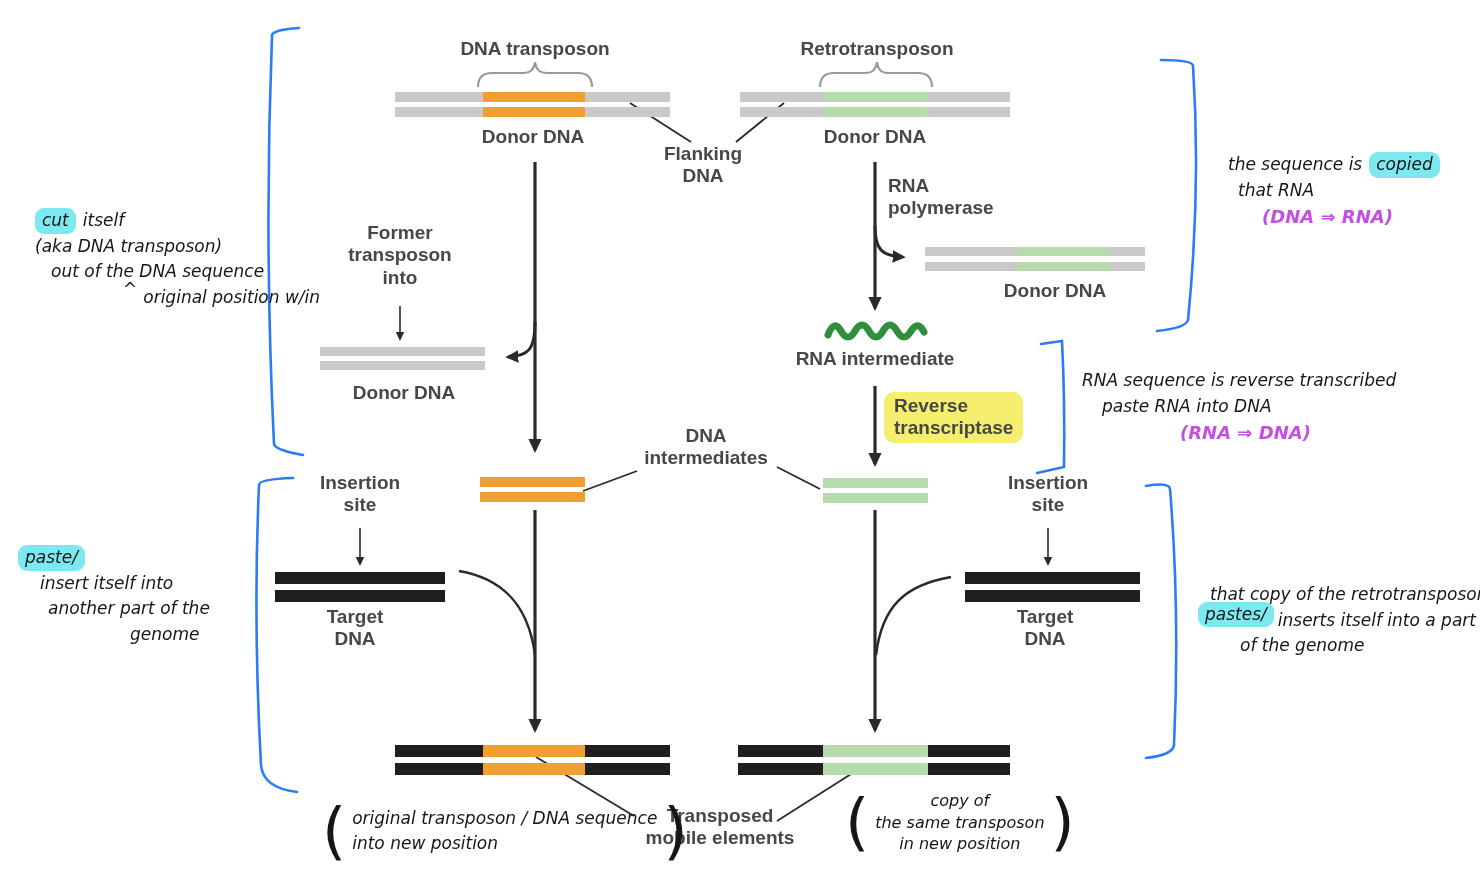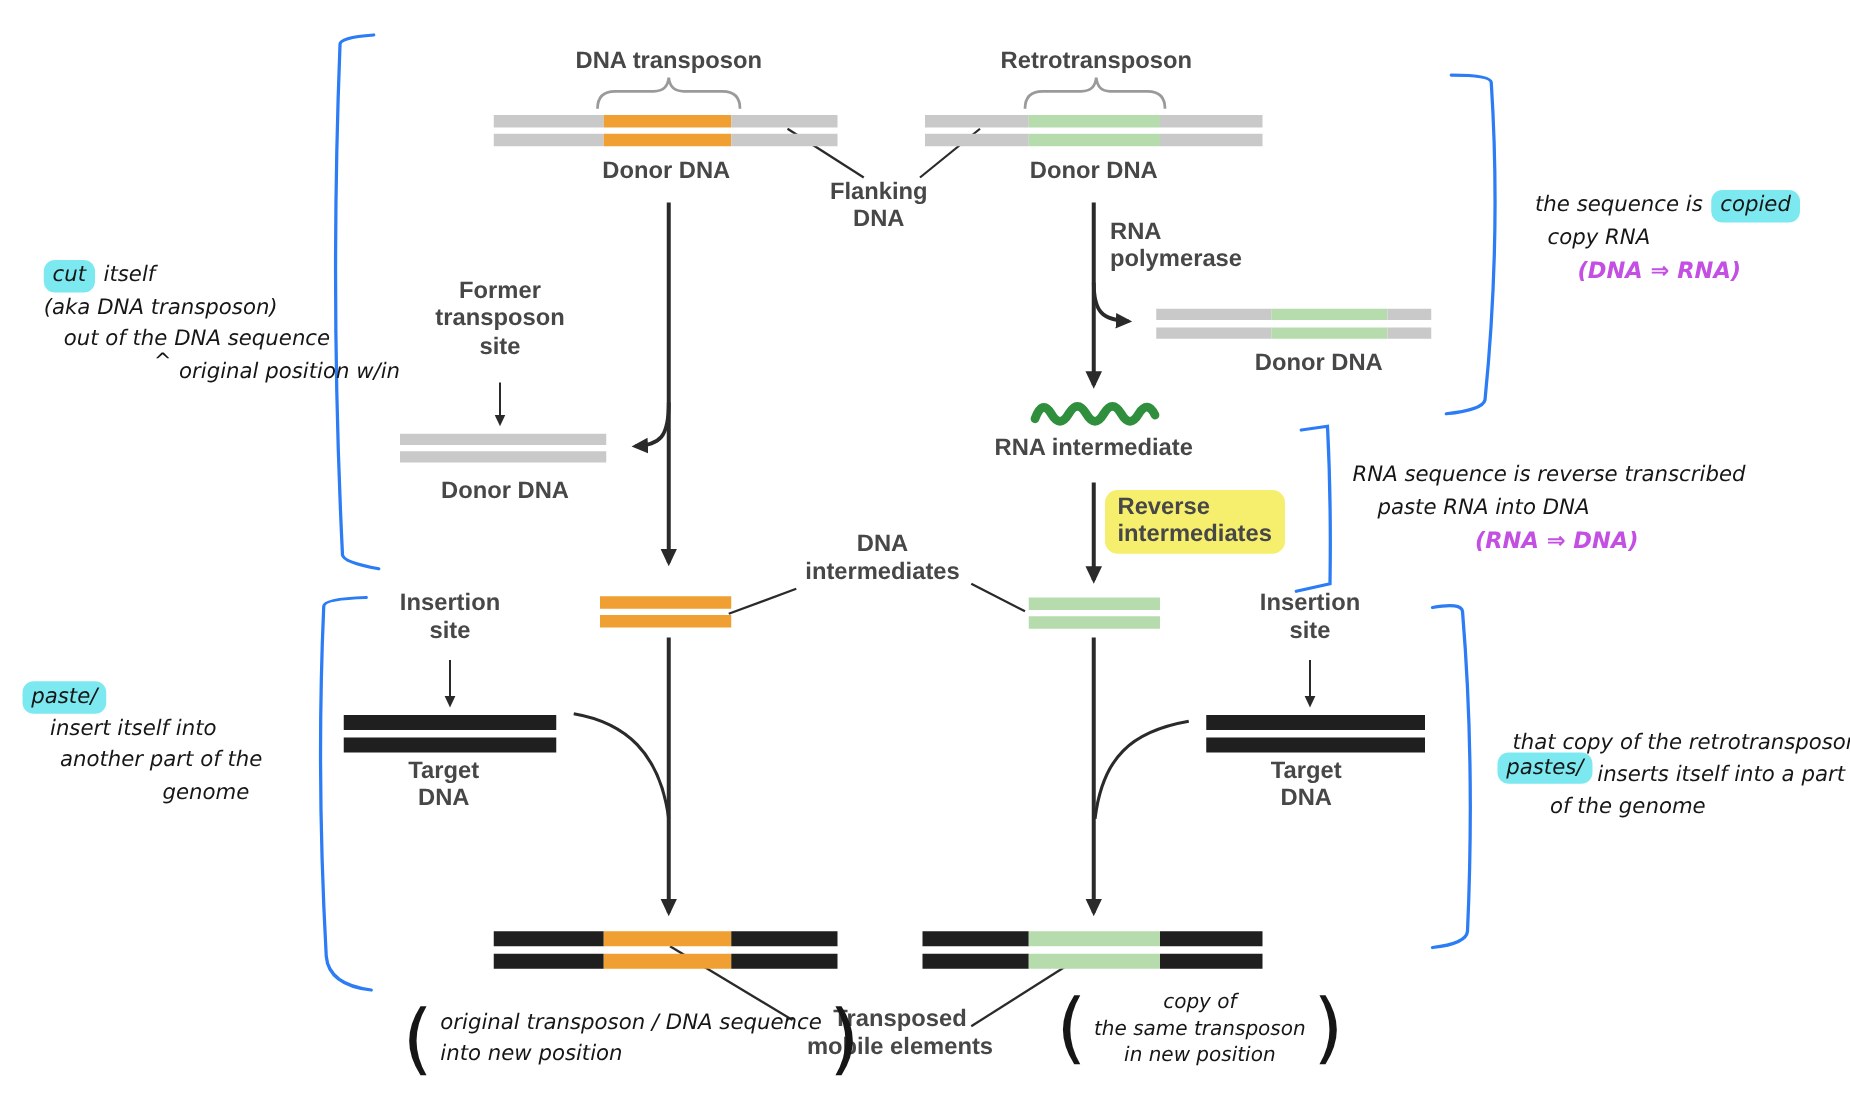--- a/index.html
+++ b/index.html
@@ -187,28 +187,28 @@
   </div>
 
   <div class="plabel" style="left:535px;top:38px;">DNA transposon</div>
   <div class="plabel" style="left:877px;top:38px;">Retrotransposon</div>
   <div class="plabel" style="left:533px;top:126px;">Donor DNA</div>
   <div class="plabel" style="left:875px;top:126px;">Donor DNA</div>
   <div class="plabel" style="left:703px;top:143px;">Flanking
 DNA</div>
   <div class="plabel" style="left:400px;top:222px;">Former
 transposon
-site</div>
+into</div>
   <div class="plabel la" style="left:888px;top:175px;">RNA
 polymerase</div>
   <div class="plabel" style="left:1055px;top:280px;">Donor DNA</div>
   <div class="plabel" style="left:875px;top:348px;">RNA intermediate</div>
   <div class="plabel" style="left:404px;top:382px;">Donor DNA</div>
   <div class="plabel la ylw" style="left:884px;top:392px;">Reverse
-intermediates</div>
+transcriptase</div>
   <div class="plabel" style="left:706px;top:425px;">DNA
 intermediates</div>
   <div class="plabel" style="left:360px;top:472px;">Insertion
 site</div>
   <div class="plabel" style="left:1048px;top:472px;">Insertion
 site</div>
   <div class="plabel" style="left:355px;top:606px;">Target
 DNA</div>
   <div class="plabel" style="left:1045px;top:606px;">Target
 DNA</div>
@@ -217,21 +217,21 @@
 
   <div class="hw" style="left:35px;top:208px;">
     <div class="hw-line"><span class="hl">cut</span><span class="sp">itself</span></div>
     <div class="hw-line">(aka DNA transposon)</div>
     <div class="hw-line" style="margin-left:16px;">out of the DNA sequence</div>
     <div class="hw-line" style="margin-left:88px;"><span class="caret">^</span><span>original position w/in</span></div>
   </div>
 
   <div class="hw" style="left:1228px;top:152px;">
     <div class="hw-line"><span>the sequence is</span><span class="hl sp">copied</span></div>
-    <div class="hw-line" style="margin-left:10px;">copy RNA</div>
+    <div class="hw-line" style="margin-left:10px;">that RNA</div>
     <div class="hw-line purple" style="margin-left:34px;">(DNA ⇒ RNA)</div>
   </div>
 
   <div class="hw" style="left:1082px;top:368px;">
     <div class="hw-line">RNA sequence is reverse transcribed</div>
     <div class="hw-line" style="margin-left:20px;">paste RNA into DNA</div>
     <div class="hw-line purple" style="margin-left:98px;">(RNA ⇒ DNA)</div>
   </div>
 
   <div class="hw" style="left:18px;top:545px;">

